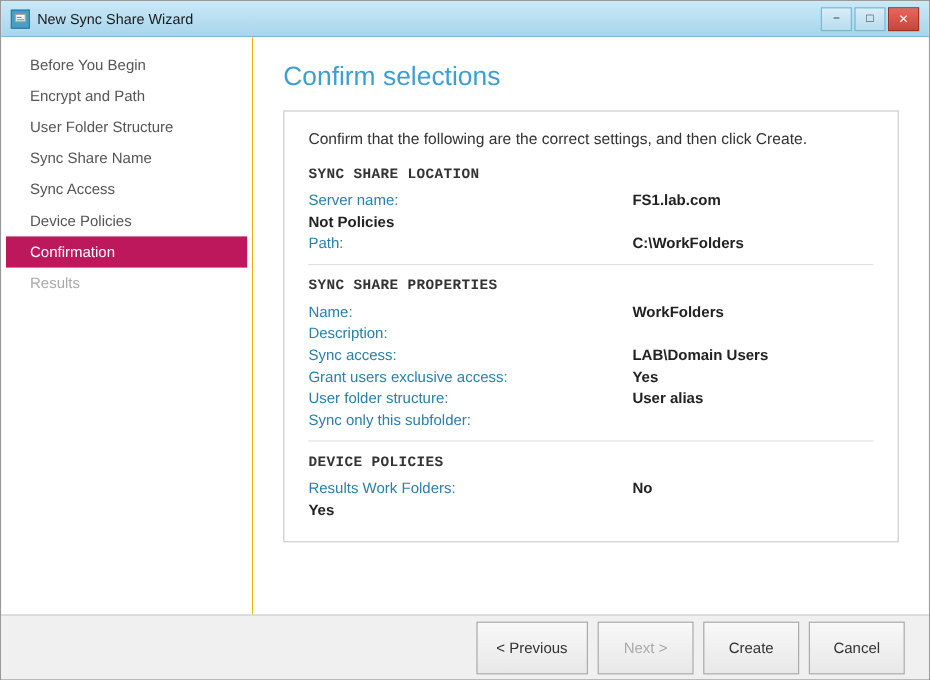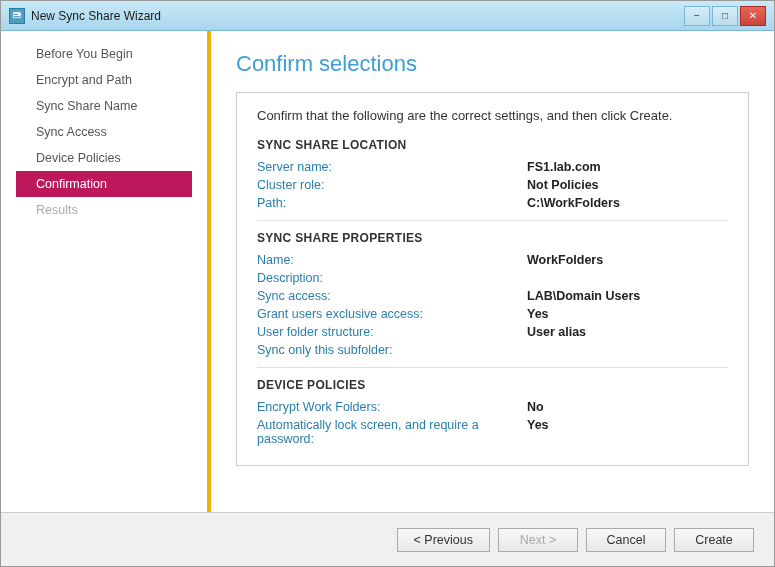--- a/index.html
+++ b/index.html
@@ -80,23 +80,23 @@
 
     .main-layout {
       display: flex;
       flex: 1;
       overflow: hidden;
     }
 
     .sidebar {
       width: 210px;
       background: #fff;
-      padding: 10px 15px;
+      padding: 10px 4px;
       flex-shrink: 0;
-      border-right: 4px solid #eab308;
+      border-right: 1px solid #eab308;
     }
 
     .sidebar-item {
       padding: 6px 20px;
       font-size: 12.5px;
       color: #555;
       cursor: pointer;
     }
 
     .sidebar-item.active {
@@ -136,20 +136,21 @@
     }
 
     .section-header {
       font-size: 12px;
       font-weight: bold;
       color: #333;
       margin-bottom: 8px;
       margin-top: 10px;
       text-transform: uppercase;
       letter-spacing: 0.3px;
+      font-family: Liberation Mono, monospace;
     }
 
     .section-header:first-child {
       margin-top: 0;
     }
 
     .data-row {
       display: flex;
       margin-bottom: 4px;
       font-size: 12.5px;
@@ -183,21 +184,21 @@
       border-top: 1px solid #ccc;
       display: flex;
       align-items: center;
       justify-content: flex-end;
       padding: 0 20px;
       gap: 8px;
       flex-shrink: 0;
     }
 
     .footer-btn {
-      height: 24px;
+      height: 44px;
       min-width: 80px;
       padding: 0 16px;
       border: 1px solid #aaa;
       background: linear-gradient(to bottom, #f8f8f8, #e8e8e8);
       font-size: 12.5px;
       color: #333;
       cursor: pointer;
       display: flex;
       align-items: center;
       justify-content: center;
@@ -229,40 +230,40 @@
       <div class="title-btn">□</div>
       <div class="title-btn close">✕</div>
     </div>
   </div>
 
   <div class="main-layout">
 
     <div class="sidebar">
       <div class="sidebar-item">Before You Begin</div>
       <div class="sidebar-item">Encrypt and Path</div>
+      <div class="sidebar-item">User Folder Structure</div>
       <div class="sidebar-item">Sync Share Name</div>
       <div class="sidebar-item">Sync Access</div>
       <div class="sidebar-item">Device Policies</div>
       <div class="sidebar-item active">Confirmation</div>
       <div class="sidebar-item disabled">Results</div>
     </div>
 
     <div class="main-content">
       <div class="page-title">Confirm selections</div>
 
       <div class="confirm-box">
         <div class="confirm-intro">Confirm that the following are the correct settings, and then click Create.</div>
 
         <div class="section-header">SYNC SHARE LOCATION</div>
         <div class="data-row">
           <span class="data-label">Server name:</span>
           <span class="data-value bold">FS1.lab.com</span>
         </div>
         <div class="data-row">
-          <span class="data-label">Cluster role:</span>
           <span class="data-value bold">Not Policies</span>
         </div>
         <div class="data-row">
           <span class="data-label">Path:</span>
           <span class="data-value bold">C:\WorkFolders</span>
         </div>
 
         <div class="divider"></div>
 
         <div class="section-header">SYNC SHARE PROPERTIES</div>
@@ -288,30 +289,29 @@
         </div>
         <div class="data-row">
           <span class="data-label">Sync only this subfolder:</span>
           <span class="data-value"></span>
         </div>
 
         <div class="divider"></div>
 
         <div class="section-header">DEVICE POLICIES</div>
         <div class="data-row">
-          <span class="data-label">Encrypt Work Folders:</span>
+          <span class="data-label">Results Work Folders:</span>
           <span class="data-value bold">No</span>
         </div>
         <div class="data-row">
-          <span class="data-label">Automatically lock screen, and require a password:</span>
           <span class="data-value bold">Yes</span>
         </div>
       </div>
     </div>
   </div>
 
   <div class="footer">
     <div class="footer-btn">&lt; Previous</div>
     <div class="footer-btn disabled">Next &gt;</div>
+    <div class="footer-btn">Create</div>
     <div class="footer-btn">Cancel</div>
-    <div class="footer-btn">Create</div>
   </div>
 </div>
 
 </body></html>

